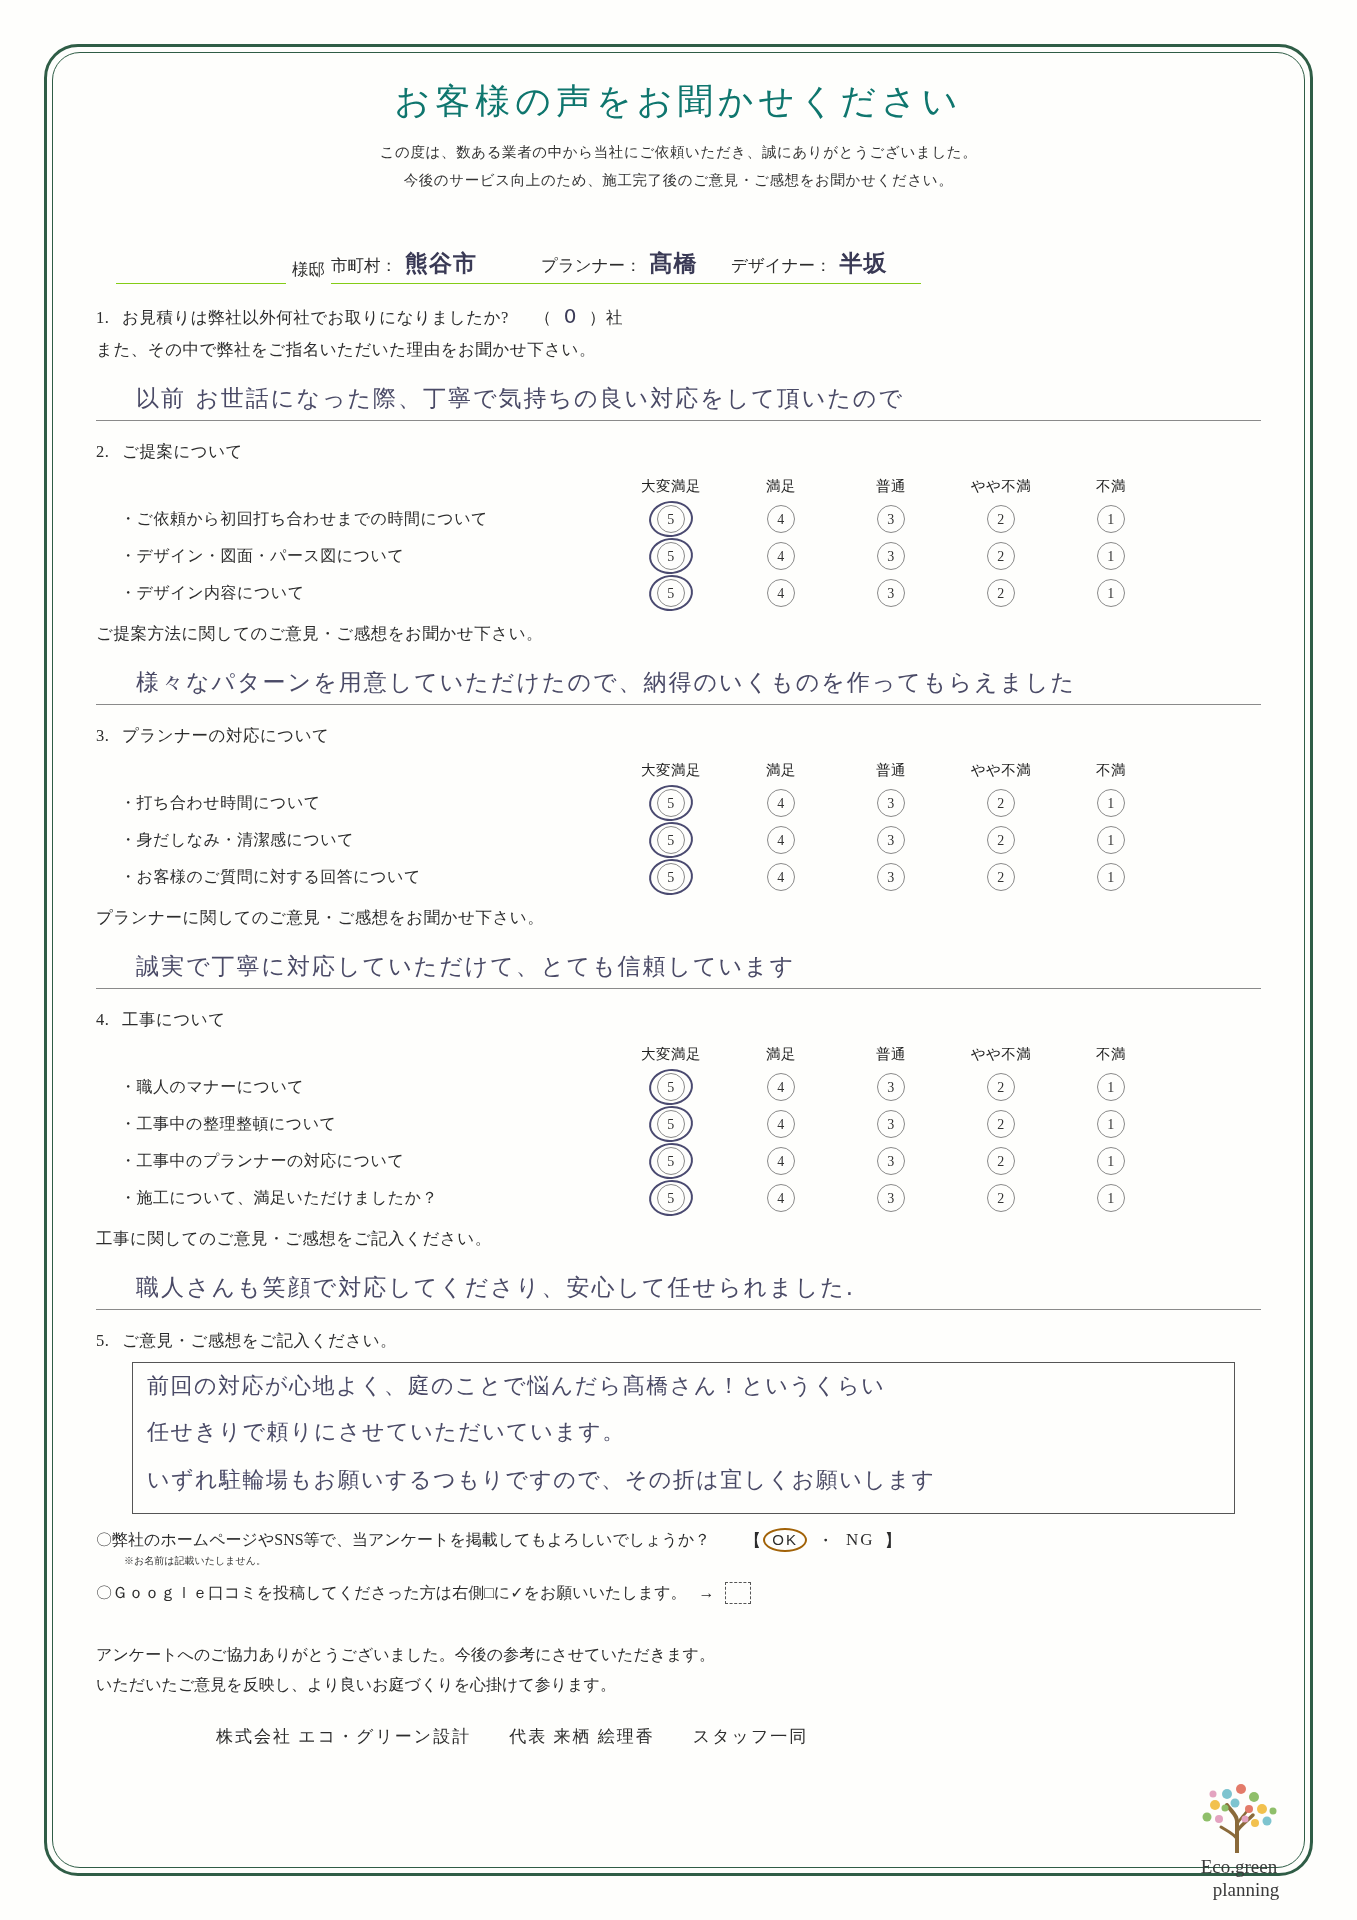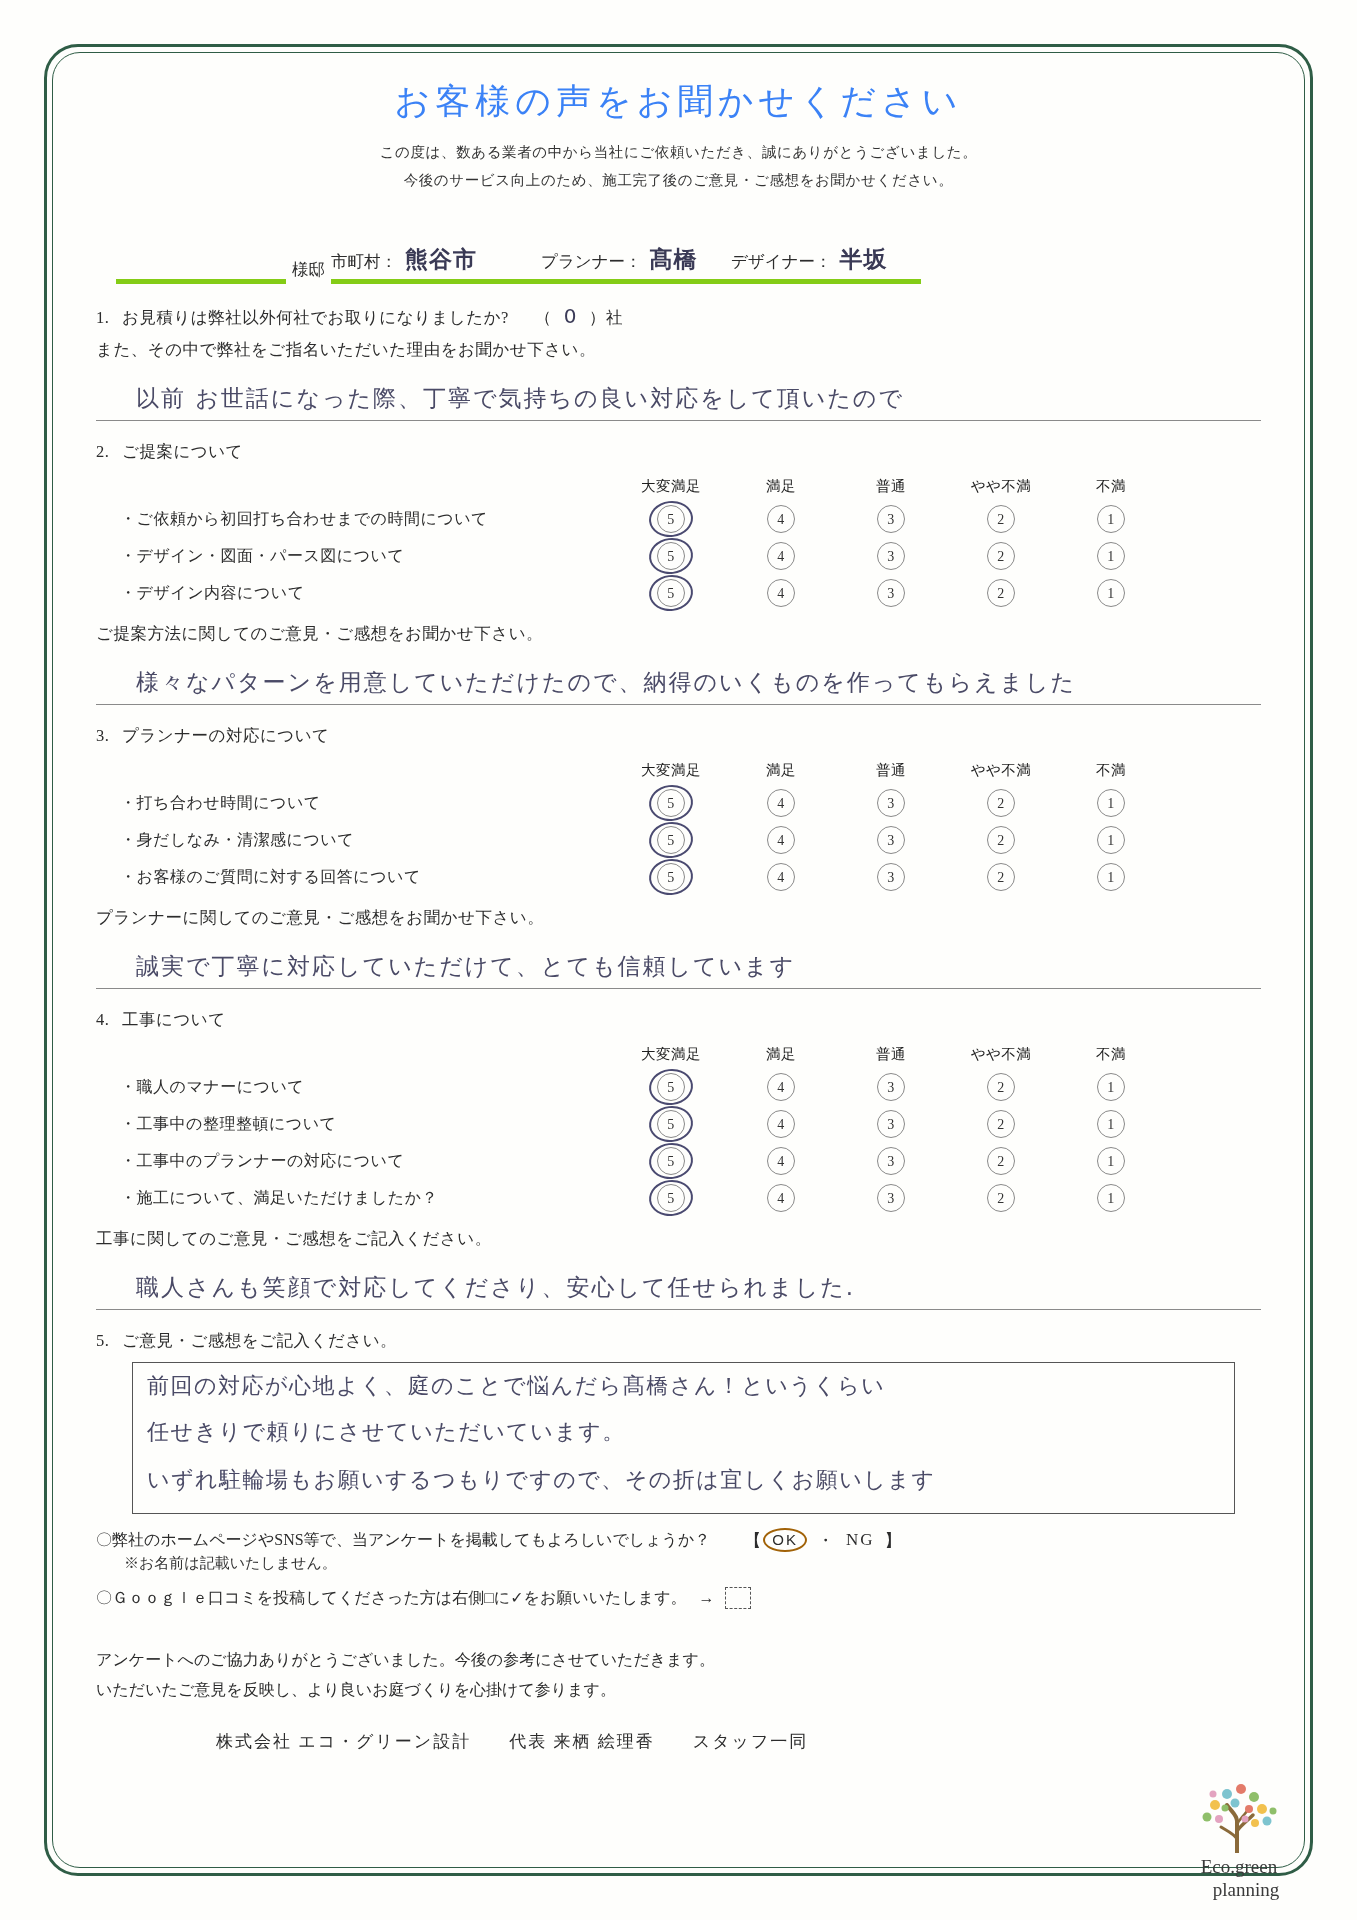--- a/index.html
+++ b/index.html
@@ -34,21 +34,21 @@
   .content {
     position: absolute;
     left: 96px; top: 62px; right: 96px; bottom: 62px;
   }
 
   
   .doc-title {
     text-align: center;
     font-size: 35px;
     letter-spacing: 5px;
-    color: #3b82f6;
+    color: #0f766e;
     margin-top: 16px;
     font-weight: normal;
     font-family: "DejaVu Serif", serif;
   }
   .doc-sub {
     text-align: center;
     font-size: 14.5px;
     line-height: 1.9;
     color: #333;
     margin-top: 14px;
@@ -57,21 +57,21 @@
 
   
   .topline {
     margin-top: 56px;
     display: flex;
     align-items: flex-end;
     font-size: 16.5px;
     padding-left: 20px;
   }
   .tl-field {
-    border-bottom: 5px solid #84cc16;
+    border-bottom: 1px solid #84cc16;
     position: relative;
     height: 34px;
     display: flex;
     align-items: flex-end;
     padding-bottom: 3px;
   }
   .tl-blank-1 { width: 170px; }
   .tl-label { padding: 0 6px 3px 6px; font-size: 16.5px; }
   .tl-f2 { width: 210px; }
   .tl-f3 { width: 190px; }
@@ -196,21 +196,21 @@
   .bb2 { top: 54px; }
   .bb3 { top: 102px; left: 8px; }
 
   
   .foot {
     margin-top: 14px;
     font-size: 16px;
   }
   .foot-row { display: flex; align-items: center; }
   .foot-note {
-    font-size: 15px;
+    font-size: 10px;
     padding-left: 28px;
     margin-top: 2px;
     color: #333;
   }
   .okng {
     margin-left: 34px;
     font-size: 17px;
     letter-spacing: 2px;
     display: flex;
     align-items: center;

